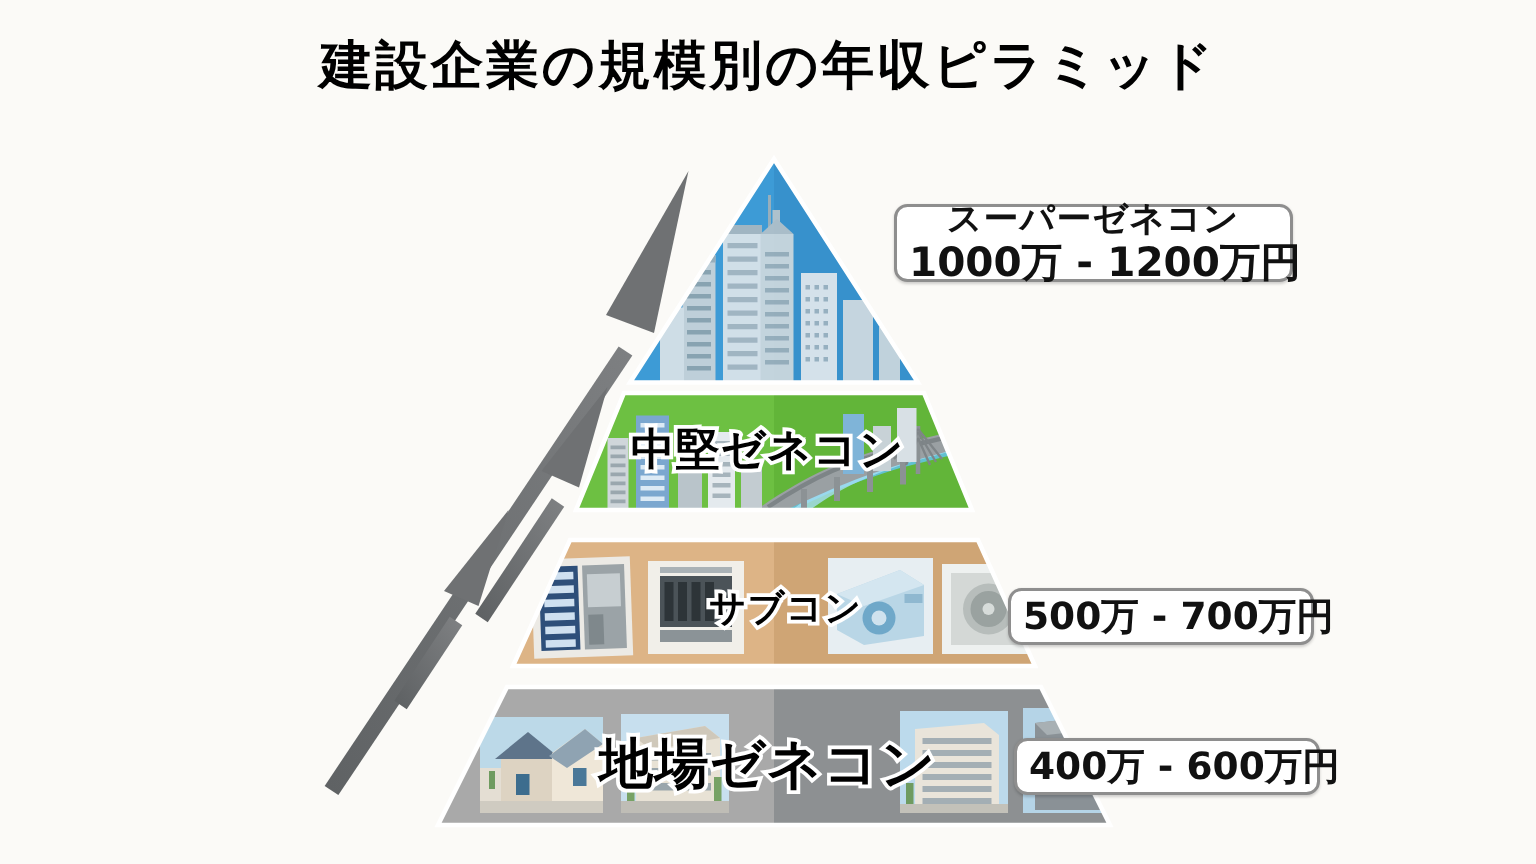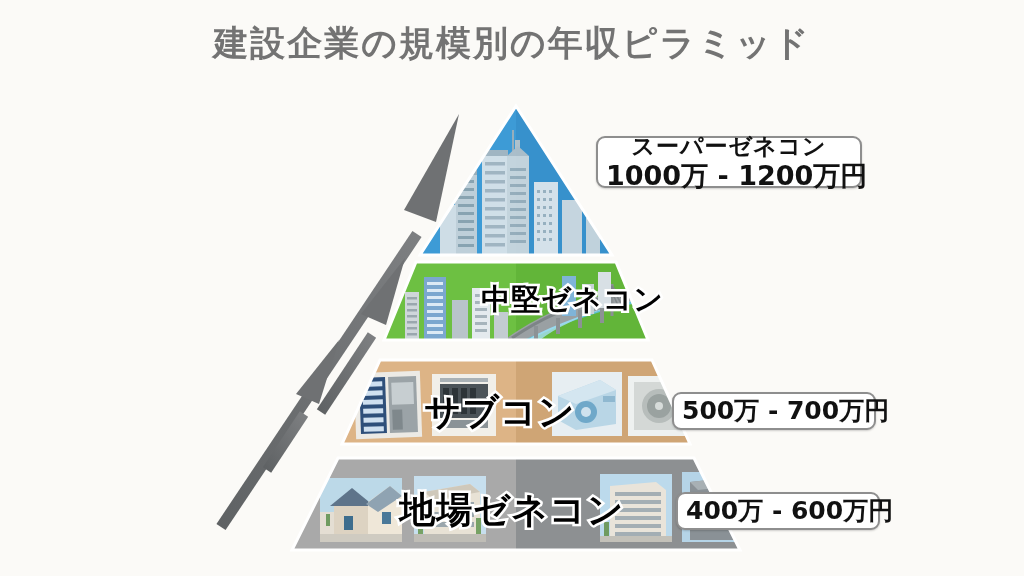--- a/index.html
+++ b/index.html
@@ -9,21 +9,21 @@
     background:#fbfaf7;
     font-family:"DejaVu Sans","Liberation Sans",sans-serif;
     position:relative;
   }
   #stage{position:absolute;inset:0;}
 
   
   .title{
     position:absolute;top:20px;left:0;width:1024px;
     text-align:center;
-    font-size:35px;font-weight:bold;color:#737373;
+    font-size:35px;font-weight:bold;color:#000000;
     letter-spacing:2px;
     white-space:nowrap;
   }
 
   
   #pyramid{position:absolute;top:0;left:0;width:1024px;height:576px;}
 
   
   .tier-caption{
     position:absolute;
@@ -31,22 +31,22 @@
     text-align:center;
     white-space:nowrap;
     line-height:1.12;
     letter-spacing:1px;
     -webkit-text-stroke:5px #ffffff;
     paint-order:stroke fill;
     z-index:6;
   }
 
   .cap1{left:382px;top:174px;width:260px;font-size:26px;}
-  .cap2{left:384px;top:283px;width:280px;font-size:29px;text-align:right;}
-  .cap3{left:380px;top:392px;width:240px;font-size:36px;}
+  .cap2{left:372px;top:283px;width:280px;font-size:29px;}
+  .cap3{left:404px;top:392px;width:240px;font-size:24px;}
   .cap4{left:362px;top:490px;width:300px;font-size:36px;}
 
   
   .salary-box{
     position:absolute;
     background:#ffffff;
     border:2px solid #8e8e8e;
     border-radius:9px;
     box-shadow:0 1px 2px rgba(0,0,0,.18);
     color:#111;

